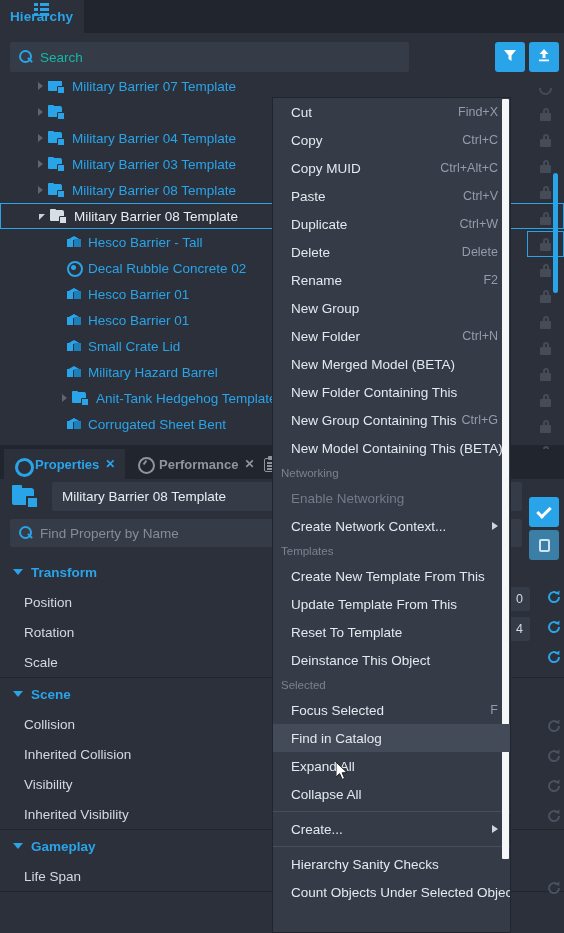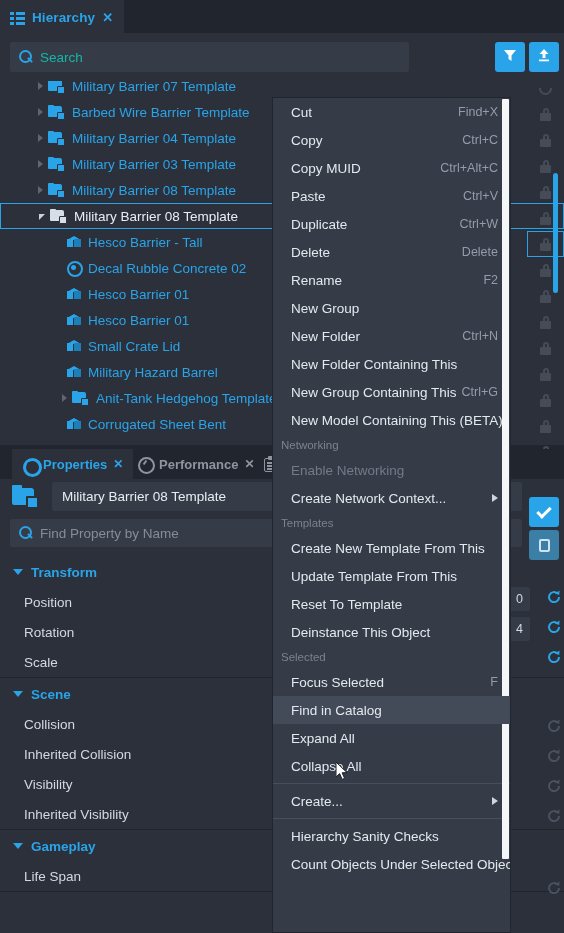--- a/index.html
+++ b/index.html
@@ -15,20 +15,21 @@
   .tabstrip {
     position: absolute; left: 0; top: 0; width: 564px; height: 33px;
     background: #21252e;
   }
   .tab {
     position: absolute; left: 0; top: 0; height: 33px;
     display: flex; align-items: center; gap: 7px;
     padding: 0 11px 0 10px;
     background: #2b303b;
     border-top: 2px solid #2b303b;
+    flex-direction: column;
   }
   .tab .tab-label { color: #2aa4e8; font-size: 13.5px; font-weight: bold; letter-spacing:.1px;}
   .tab .tab-close { color: #2aa4e8; font-size: 13px; font-weight: bold; line-height: 1; }
   .tab-ico { width: 15px; height: 14px; position: relative; }
 
   
   .ic-hier i { position: absolute; background: #2aa4e8; }
   .ic-hier i.b { left: 0; width: 4px; height: 3px; }
   .ic-hier i.l { left: 6px; width: 9px; height: 3px; }
 
@@ -252,21 +253,20 @@
           <span>Military Barrier 07 Template</span>
         </div>
         <div class="trow">
           <span style="display:inline-block;width:38px;flex:none"></span>
           <span class="arrow"></span>
           <span class="ic-tpl">
             <i class="tabt"></i>
             <i class="fold"></i>
             <i class="cube"></i>
           </span>
-          <span>Barbed Wire Barrier Template</span>
         </div>
         <div class="trow">
           <span style="display:inline-block;width:38px;flex:none"></span>
           <span class="arrow"></span>
           <span class="ic-tpl">
             <i class="tabt"></i>
             <i class="fold"></i>
             <i class="cube"></i>
           </span>
           <span>Military Barrier 04 Template</span>
@@ -465,21 +465,21 @@
             <i class="sh"></i>
             <i class="bd"></i>
           </span>
         </div>
       </div>
     <div class="hscroll"></div>
   </div>
 
   <div class="props">
     <div class="props-tabs" id="props-tabs">
-        <div class="ptab active" style="left: 12px;">
+        <div class="ptab active" style="left: 4px;">
           <span class="ic-gear"></span>
           <span class="pl">Properties</span>
           <span class="px">✕</span>
         </div>
         <div class="ptab idle" style="left: 128px;">
           <span class="ic-perf"></span>
           <span class="pl">Performance</span>
           <span class="px">✕</span>
         </div>
         <div class="ptab idle" style="left: 254px;">
@@ -624,20 +624,23 @@
         <span class="sc">F2</span>
       </div>
       <div class="mi">
         <span>New Group</span>
       </div>
       <div class="mi">
         <span>New Folder</span>
         <span class="sc">Ctrl+N</span>
       </div>
       <div class="mi">
+        <span>New Merged Model (BETA)</span>
+      </div>
+      <div class="mi">
         <span>New Folder Containing This</span>
       </div>
       <div class="mi">
         <span>New Group Containing This</span>
         <span class="sc">Ctrl+G</span>
       </div>
       <div class="mi">
         <span>New Model Containing This (BETA)</span>
       </div>
       <div class="mhead">Networking</div>

